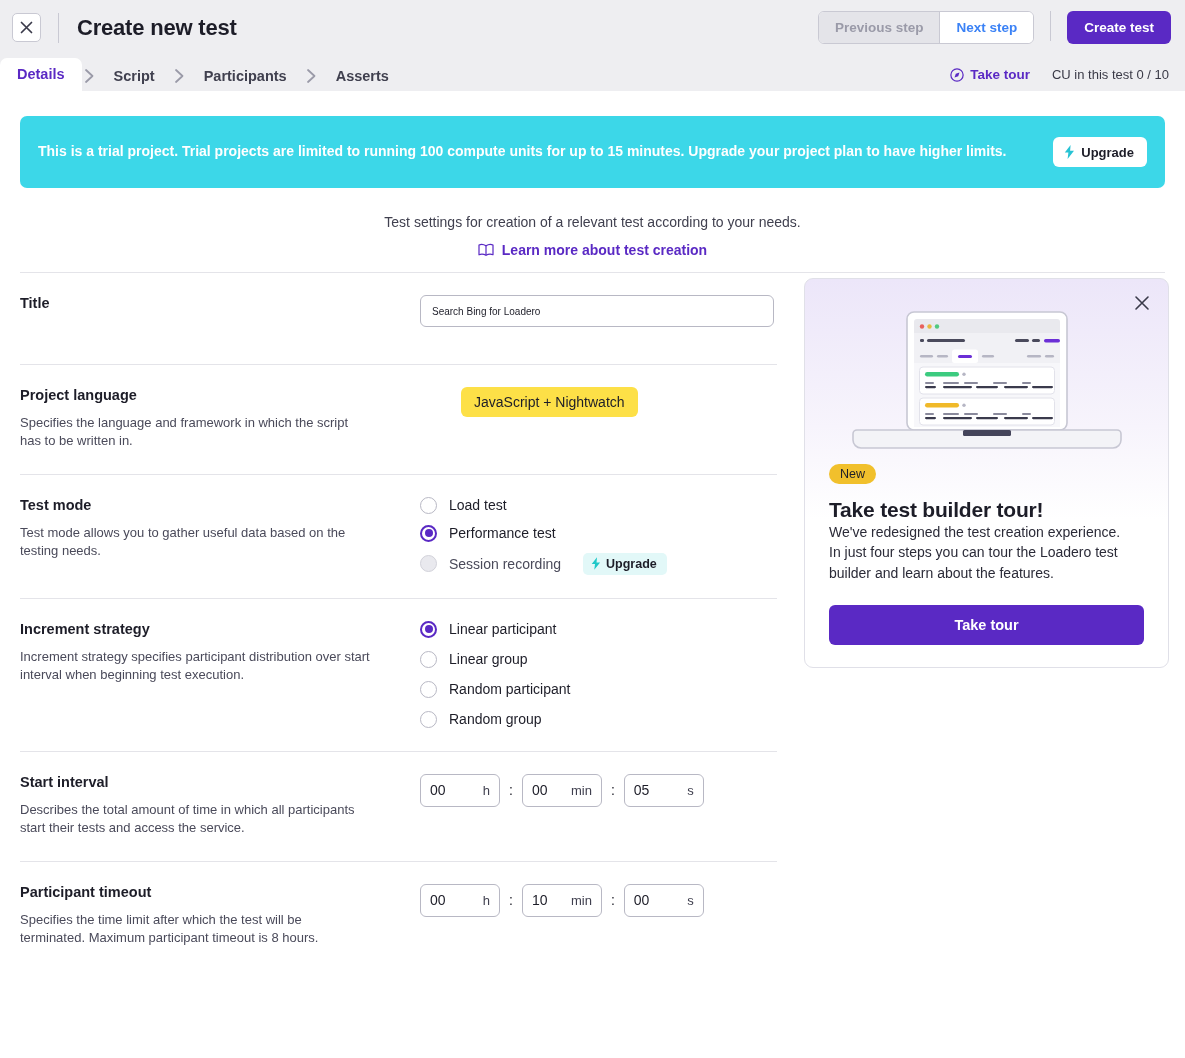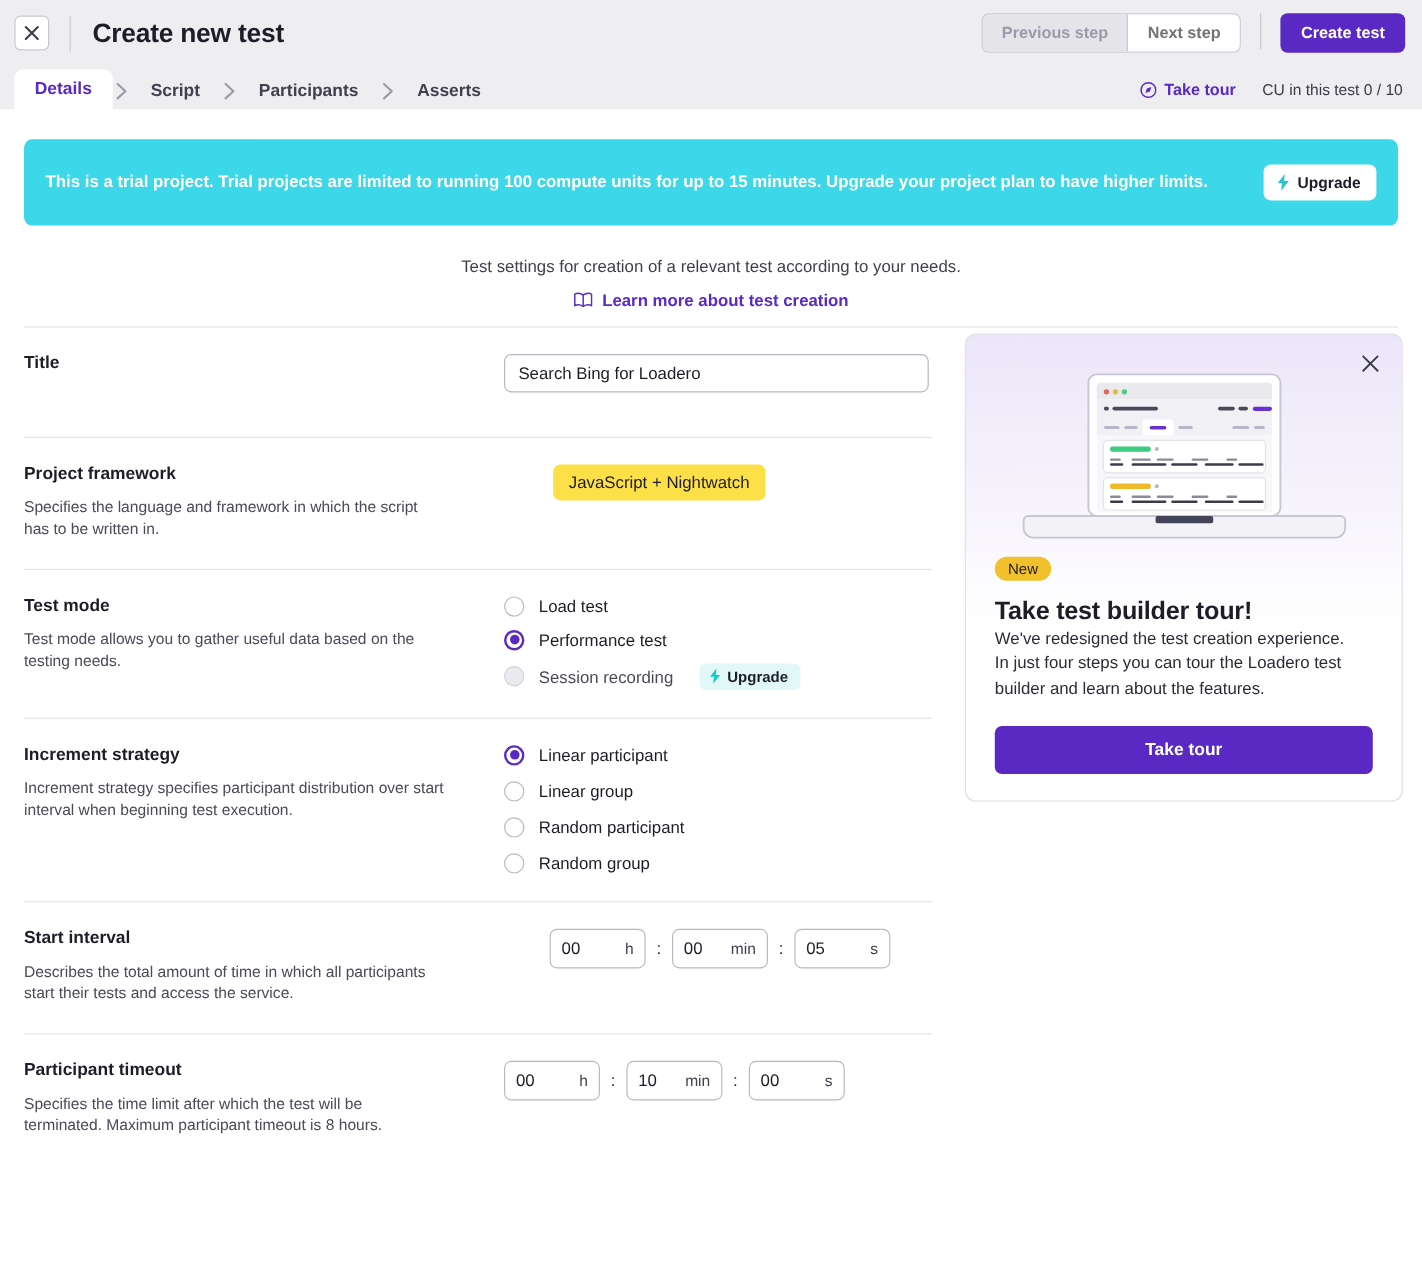--- a/index.html
+++ b/index.html
@@ -59,21 +59,21 @@
     background: #ffffff;
     height: 33px;
   }
   .step-btn {
     font-family: inherit;
     font-size: 13.5px;
     font-weight: bold;
     padding: 0 16px;
     border: 0;
     background: #ffffff;
-    color: #737373;
+    color: #3b82f6;
     cursor: pointer;
     height: 100%;
   }
   .step-btn.disabled {
     background: #e4e4e9;
     color: #9a9aa8;
     cursor: default;
     border-right: 1px solid #c9c9d3;
   }
   .vsep {
@@ -93,21 +93,20 @@
     padding: 0 17px;
     cursor: pointer;
   }
 
   
   .tabbar {
     height: 36px;
     background: #eeeef1;
     display: flex;
     align-items: flex-end;
-    padding-left: 12px;
     position: relative;
   }
   .tabs { display: flex; align-items: flex-end; }
   .tab {
     font-size: 14.5px;
     font-weight: bold;
     color: #40404f;
     padding: 8px 17px;
     cursor: pointer;
     line-height: 1;
@@ -221,21 +220,21 @@
   }
   .fctrl-col { flex: 1; }
 
   .text-input {
     width: 354px;
     height: 32px;
     border: 1px solid #b8b8c4;
     border-radius: 6px;
     padding: 0 11px;
     font-family: inherit;
-    font-size: 14px;
+    font-size: 10px;
     color: #1d1d28;
     background: #ffffff;
   }
 
   .pill {
     display: inline-block;
     background: #fde047;
     border-radius: 6px;
     padding: 7px 13px;
     font-size: 14px;
@@ -456,21 +455,21 @@
         <div class="flabel-col">
           <div class="flabel">Title</div>
         </div>
         <div class="fctrl-col">
           <input class="text-input" type="text" value="Search Bing for Loadero" style="">
         </div>
       </div>
 
       <div class="frow">
         <div class="flabel-col">
-          <div class="flabel">Project framework</div>
+          <div class="flabel">Project language</div>
           <div class="fdesc">Specifies the language and framework in which the script has to be written in.</div>
         </div>
         <div class="fctrl-col">
           <span class="pill">JavaScript + Nightwatch</span>
         </div>
       </div>
 
       <div class="frow">
         <div class="flabel-col">
           <div class="flabel">Test mode</div>
@@ -520,21 +519,21 @@
               <span class="radio-label">Random participant</span>
             </div>
             <div class="radio-row">
               <span class="radio"></span>
               <span class="radio-label">Random group</span>
             </div>
           </div>
         </div>
       </div>
 
-      <div class="frow" style="min-height:106px;gap:38px;">
+      <div class="frow" style="min-height:106px;">
         <div class="flabel-col">
           <div class="flabel">Start interval</div>
           <div class="fdesc">Describes the total amount of time in which all participants start their tests and access the service.</div>
         </div>
         <div class="fctrl-col">
           <div class="time-group">
             <div class="time-box">
               <input class="time-val" value="00" style="">
               <span class="time-unit">h</span>
             </div>

